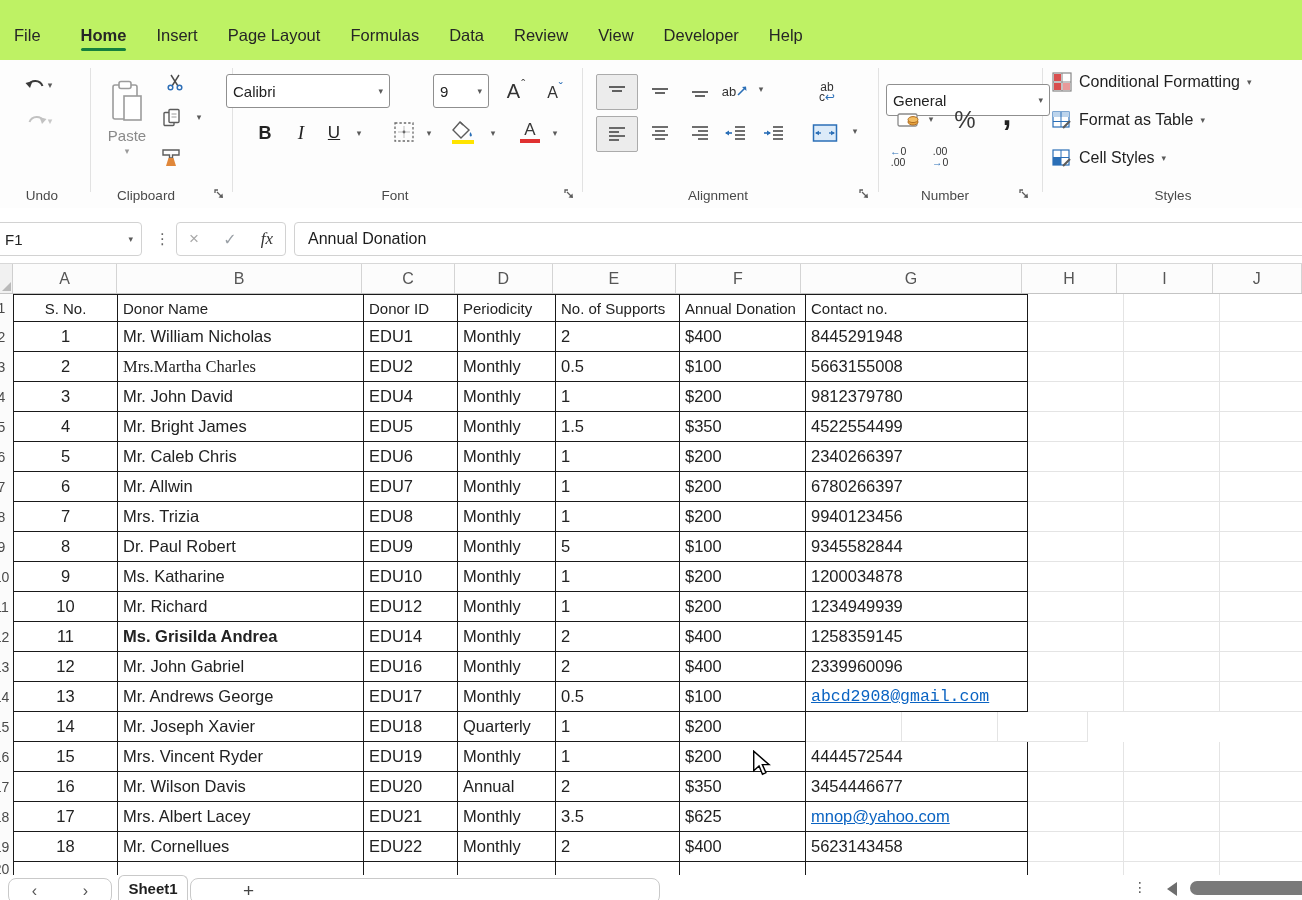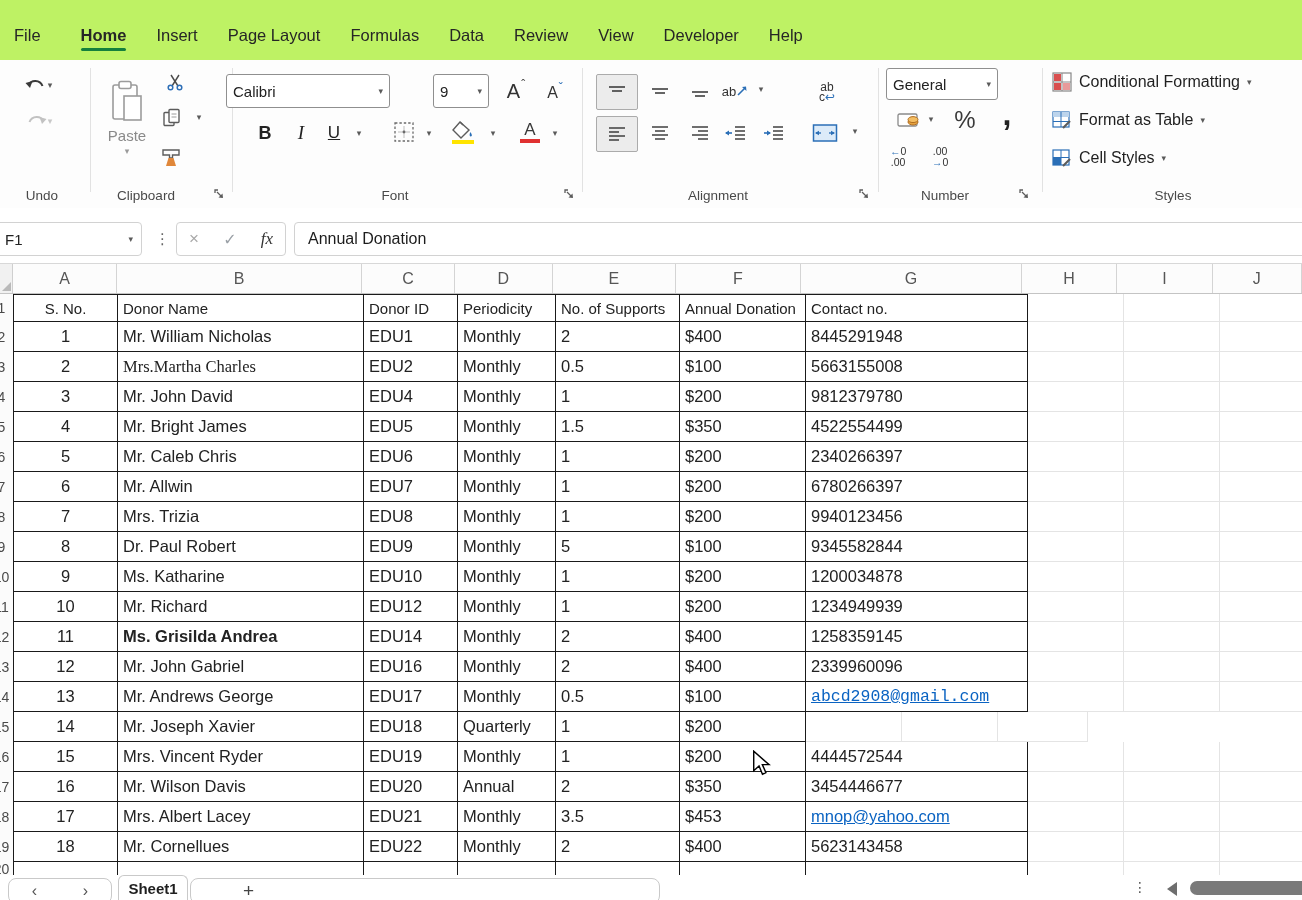--- a/index.html
+++ b/index.html
@@ -322,21 +322,21 @@
       </div>
     <div class="glabel" style="left:718px">Alignment</div>
     <div class="launcher" style="left:858px;top:128px">
       <svg width="12" height="12" viewBox="0 0 12 12">
           <path d="M2 5 L2 2 L5 2" fill="none" stroke="#5c5c5c" stroke-width="1.3"></path>
           <line x1="4" y1="4" x2="9" y2="9" stroke="#5c5c5c" stroke-width="1.3"></line>
           <polygon points="10,10 5.5,9.5 9.5,5.5" fill="#5c5c5c"></polygon>
         </svg>
     </div>
 
-    <div class="combo" style="left:886px;top:8px;width:112px;height:32px">
+    <div class="combo" style="left:886px;top:24px;width:164px;height:32px">
       <span>General</span>
       <span class="chv">▾</span>
     </div>
     <div class="rb" style="left:896px;top:48px;width:26px;height:24px">
       <svg width="24" height="18" viewBox="0 0 24 18">
         <rect x="1" y="3" width="19" height="12" rx="1.5" fill="#fff" stroke="#8a8a8a" stroke-width="1.3"></rect>
         <ellipse cx="16" cy="11" rx="5" ry="3" fill="#e8a33d" stroke="#b06c1f"></ellipse>
         <ellipse cx="16" cy="8.6" rx="5" ry="3" fill="#f3bd62" stroke="#b06c1f"></ellipse>
       </svg>
     </div>
@@ -692,21 +692,21 @@
         </div>
         <div class="grow data" style="height: 30px;">
           <div class="rowhdr">
             <span class="rnum">18</span>
           </div>
           <div class="cell tbl ctr first" style="width: 105px;">17</div>
           <div class="cell tbl" style="width: 246px;">Mrs. Albert Lacey</div>
           <div class="cell tbl" style="width: 94px;">EDU21</div>
           <div class="cell tbl" style="width: 98px;">Monthly</div>
           <div class="cell tbl" style="width: 124px;">3.5</div>
-          <div class="cell tbl" style="width: 126px;">$453</div>
+          <div class="cell tbl" style="width: 126px;">$625</div>
           <div class="cell tbl" style="width: 222px;">
             <span class="link">mnop@yahoo.com</span>
           </div>
           <div class="cell lite" style="width: 96px;"></div>
           <div class="cell lite" style="width: 96px;"></div>
           <div class="cell lite" style="width: 90px;"></div>
         </div>
         <div class="grow data" style="height: 30px;">
           <div class="rowhdr">
             <span class="rnum">19</span>

